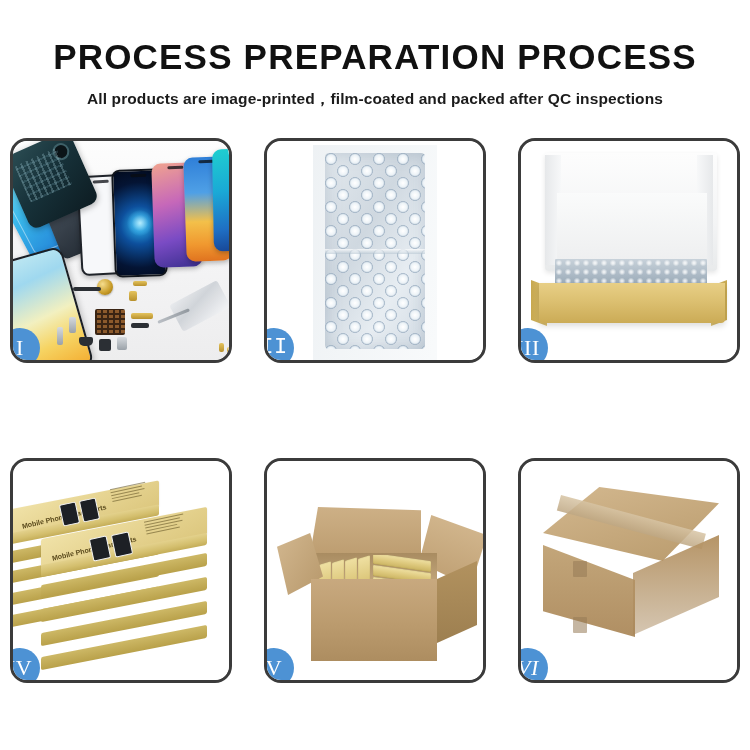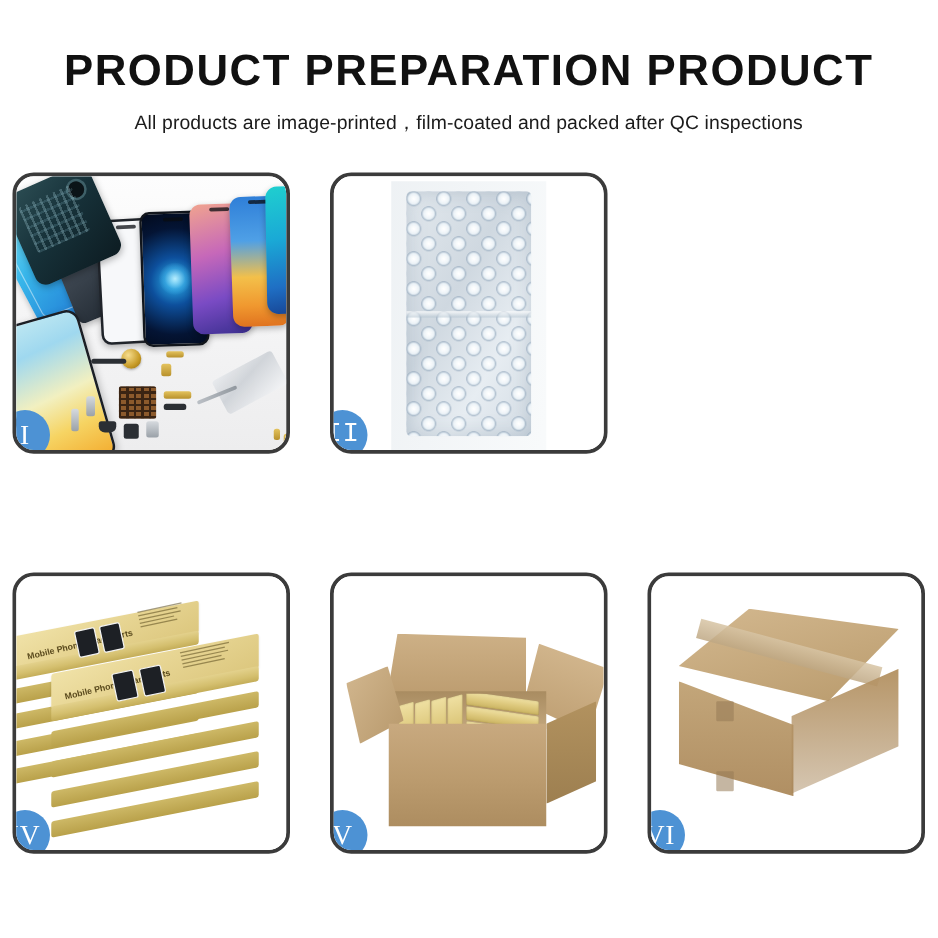--- a/index.html
+++ b/index.html
@@ -13,21 +13,21 @@
   
   .header{position:absolute;left:0;top:0;width:750px;text-align:center;}
   .title{
     margin:0;padding-top:36px;
     font-size:35px;line-height:42px;font-weight:700;color:#111;
     letter-spacing:1.2px;font-family:"Liberation Sans", sans-serif;
     white-space:nowrap;
   }
   .subtitle{
     margin:0;padding-top:11px;
-    font-size:15.5px;line-height:20px;font-weight:400;color:#1b1b1b;
+    font-size:15.5px;line-height:20px;font-weight:700;color:#1b1b1b;
     letter-spacing:.1px;white-space:nowrap;
   }
 
   
   .grid{position:absolute;left:10px;top:138px;width:730px;height:545px;}
   .panel{
     position:absolute;width:222px;height:225px;
     border:3px solid #3b3b3b;border-radius:17px;background:#ffffff;
     box-sizing:border-box;overflow:hidden;
   }
@@ -234,21 +234,21 @@
     background:linear-gradient(180deg,rgba(215,196,164,.85),rgba(190,167,131,.85));
     transform:rotate(15deg);transform-origin:0 0;}
   .c6-tab{position:absolute;background:rgba(150,122,86,.55);border-radius:1px;}
 </style>
 </head>
 <body>
 
 <div class="page">
 
   <div class="header">
-    <h1 class="title">PRODUCT PREPARATION PRODUCT</h1>
+    <h1 class="title">PROCESS PREPARATION PROCESS</h1>
     <p class="subtitle">All products are image-printed，film-coated and packed after QC inspections</p>
   </div>
 
   <div class="grid">
 
     <div class="panel p-c0 p-r0">
       <div class="photo scene1">
         <div class="ph ph-a"></div>
         <div class="ph ph-b"></div>
         <div class="ph ph-c">
@@ -291,20 +291,33 @@
         <div class="wrapbg"></div>
         <div class="bubblepack">
           <div class="bubbles"></div>
           <div class="bubbles b2"></div>
           <div class="packseam"></div>
         </div>
       </div>
       <div class="badge" style="left:-13px;top:187px;font-family:Liberation Mono, monospace;">II</div>
     </div>
 
+    <div class="panel p-c2 p-r0">
+      <div class="photo scene3">
+        <div class="lid3"></div>
+        <div class="lid3flapL"></div>
+        <div class="lid3flapR"></div>
+        <div class="foam3"></div>
+        <div class="fill3"></div>
+        <div class="tray3L"></div>
+        <div class="tray3R"></div>
+        <div class="tray3"></div>
+      </div>
+      <div class="badge" style="left:-13px;top:187px;">III</div>
+    </div>
 
     <div class="panel p-c0 p-r1">
       <div class="photo scene4">
 
         <div class="stackbox sb-top" style="left:-4px;top:34px;width:150px;height:26px;transform:skewY(-11deg);"></div>
         <div class="stackbox sb-side" style="left:-4px;top:58px;width:150px;height:11px;transform:skewY(-11deg);"></div>
         <div class="stackbox sb-edge" style="left:-4px;top:76px;width:150px;height:12px;transform:skewY(-11deg);"></div>
         <div class="stackbox sb-edge" style="left:-4px;top:96px;width:150px;height:12px;transform:skewY(-11deg);"></div>
         <div class="stackbox sb-edge" style="left:-4px;top:118px;width:150px;height:12px;transform:skewY(-11deg);"></div>
         <div class="stackbox sb-edge" style="left:-4px;top:140px;width:150px;height:12px;transform:skewY(-11deg);"></div>
@@ -365,17 +378,17 @@
 
     <div class="panel p-c2 p-r1">
       <div class="photo scene6">
         <div class="c6-top"></div>
         <div class="c6-tape"></div>
         <div class="c6-left"></div>
         <div class="c6-right"></div>
         <div class="c6-tab" style="left:52px;top:100px;width:14px;height:16px;"></div>
         <div class="c6-tab" style="left:52px;top:156px;width:14px;height:16px;"></div>
       </div>
-      <div class="badge" style="left:-13px;top:187px;">VI</div>
+      <div class="badge" style="left:-13px;top:187px;font-style:italic;">VI</div>
     </div>
 
   </div>
 </div>
 
 </body></html>

